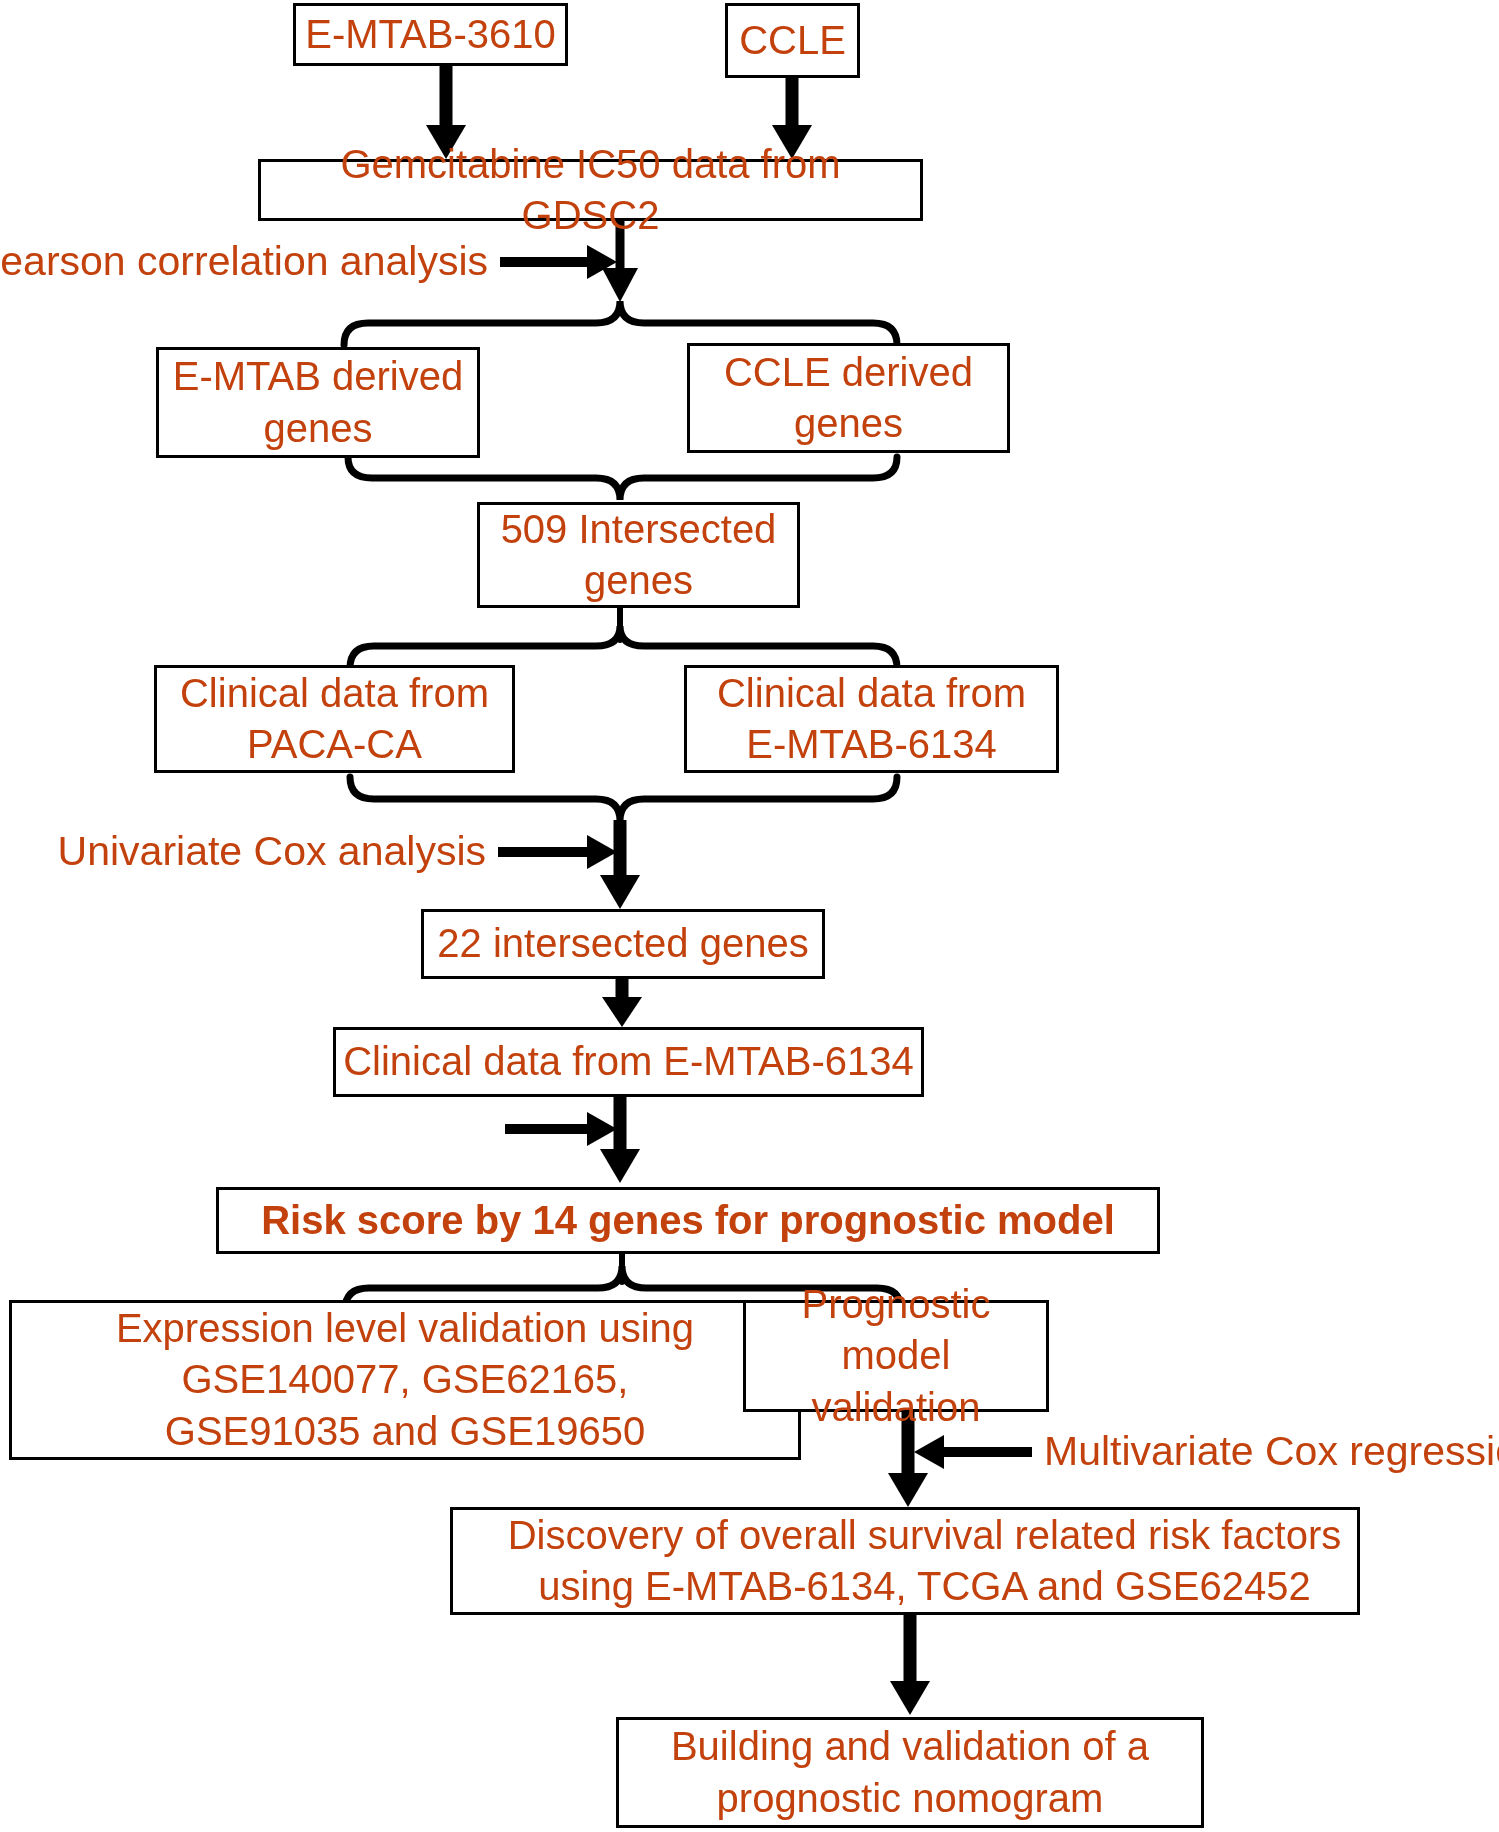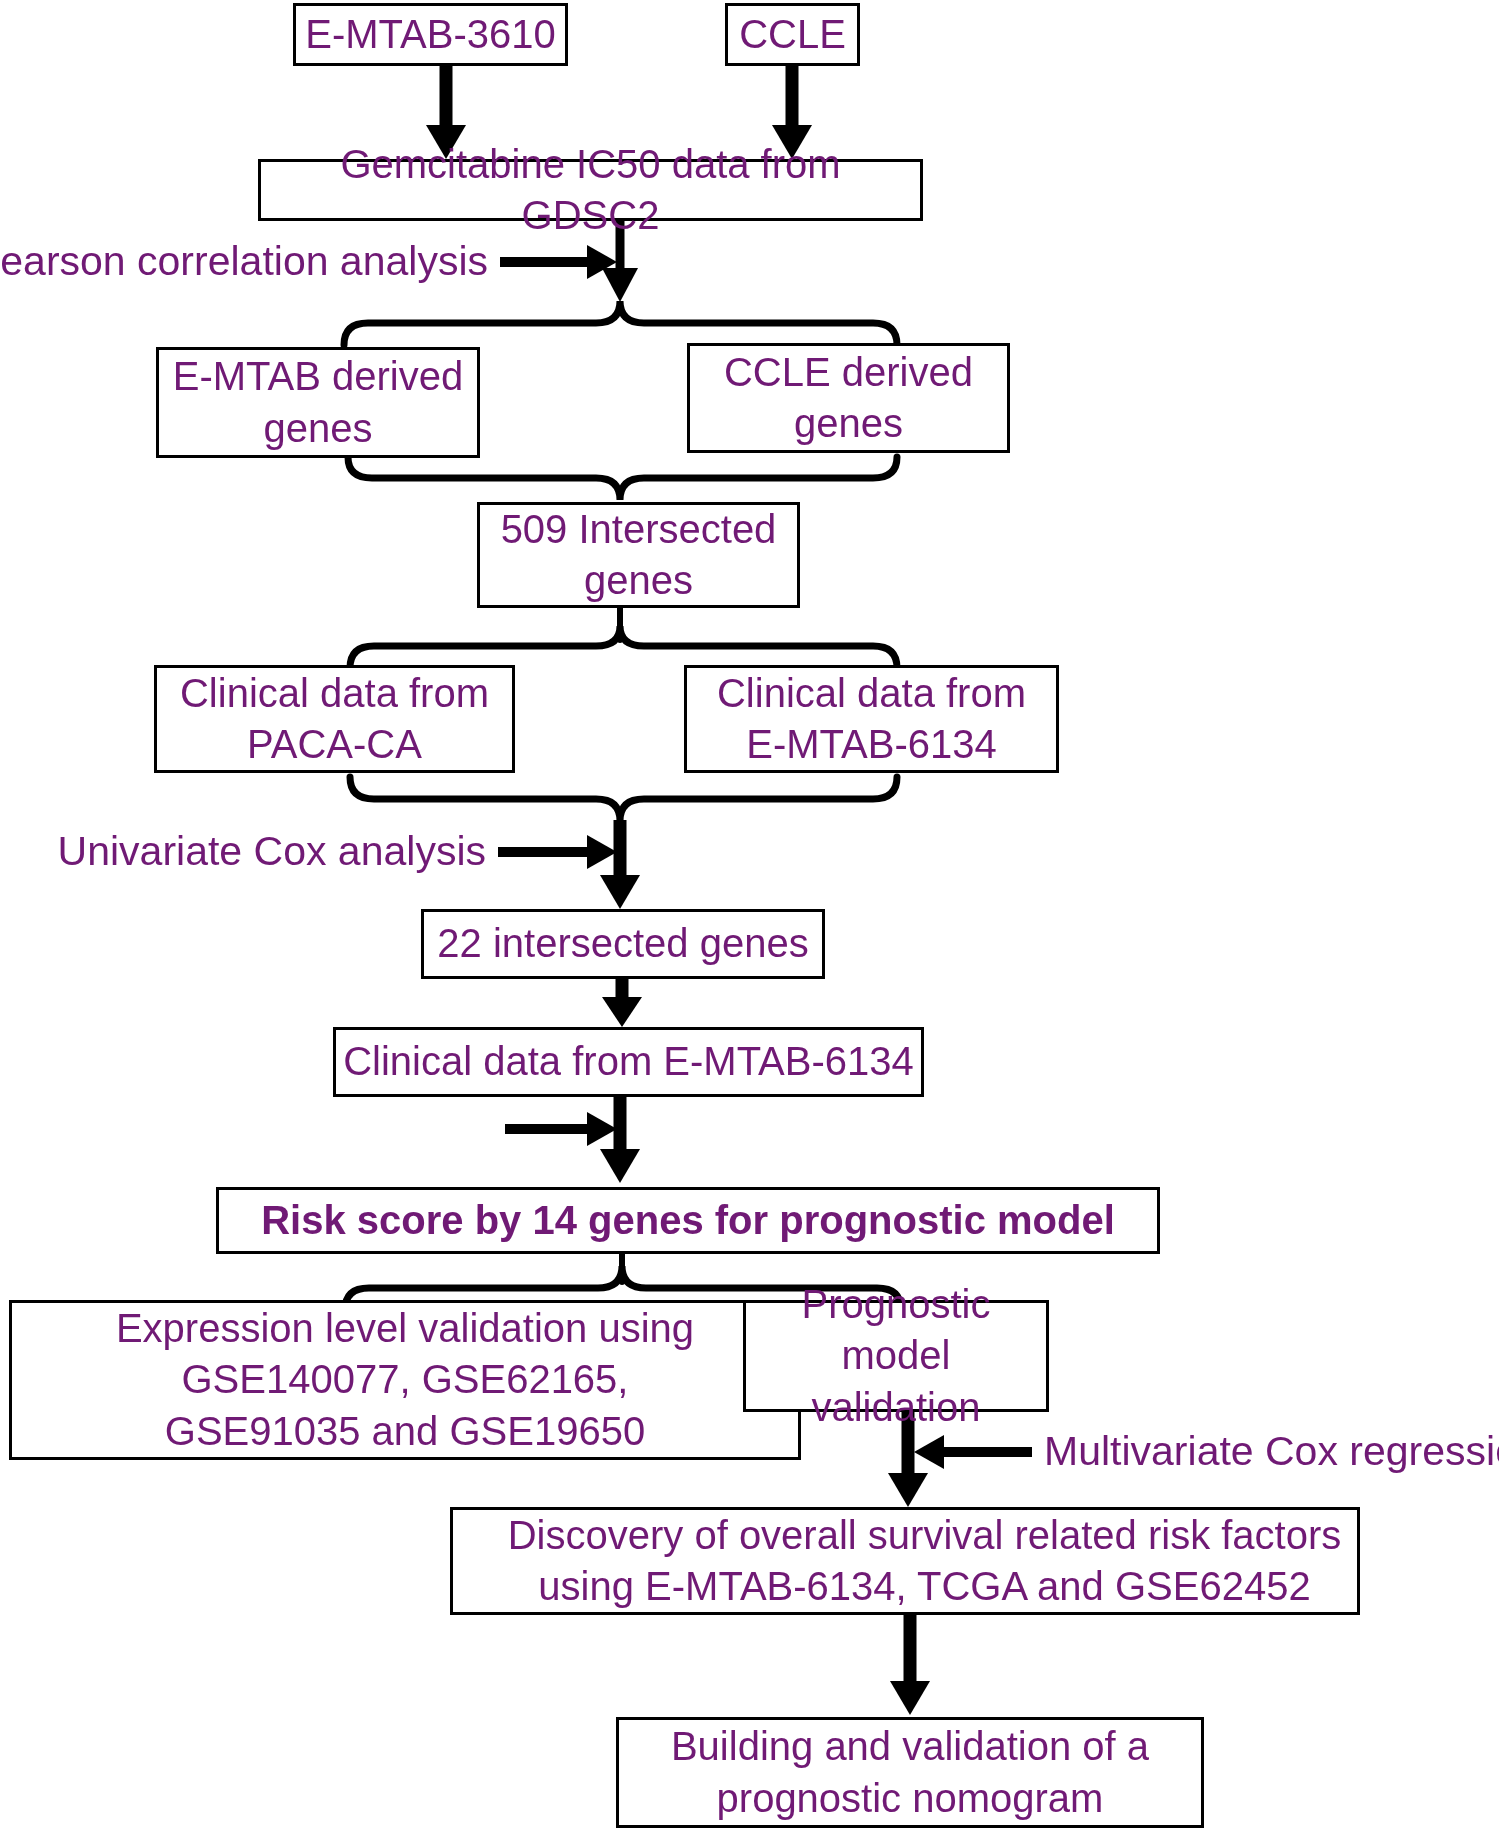--- a/index.html
+++ b/index.html
@@ -1,21 +1,21 @@
 <!DOCTYPE html>
 <html><head>
 <meta charset="utf-8">
 <style>
   html,body{margin:0;padding:0;background:#ffffff;}
   .canvas{
     position:relative;
     width:1499px;height:1832px;
     background:#ffffff;
     font-family:"Liberation Sans", sans-serif;
-    color:#701a75;
+    color:#c2410c;
     overflow:hidden;
     border-radius:20px;
   }
   svg.wires{position:absolute;left:0;top:0;width:1499px;height:1832px;}
   .node{
     position:absolute;
     box-sizing:border-box;
     border:3px solid #000;
     background:#fff;
     display:flex;align-items:center;justify-content:center;
@@ -116,21 +116,21 @@
       <path d="M350,777 Q350,799 374,799 L596,799 Q620,799 620,821 Q620,799 644,799 L873,799 Q897,799 897,777"></path>
 
       <path stroke-width="6" d="M622,1254 L622,1282"></path>
 
       <path d="M345,1310 Q345,1288 369,1288 L598,1288 Q622,1288 622,1266 Q622,1288 646,1288 L877,1288 Q901,1288 901,1310"></path>
     </g>
   </svg>
 
   <div class="node" style="left:293px;top:3px;width:275px;height:63px;">E-MTAB-3610</div>
 
-  <div class="node" style="left:725px;top:3px;width:135px;height:63px;">CCLE</div>
+  <div class="node" style="left:725px;top:3px;width:135px;height:75px;">CCLE</div>
 
   <div class="node" style="left:258px;top:159px;width:665px;height:62px;text-align:center;">Gemcitabine IC50 data from GDSC2</div>
 
   <div class="node" style="left:156px;top:347px;width:324px;height:111px;">E-MTAB derived
 genes</div>
 
   <div class="node" style="left:687px;top:343px;width:323px;height:110px;">CCLE derived
 genes</div>
 
   <div class="node" style="left:457px;top:502px;width:323px;height:106px;margin-left:20px;">509 Intersected

